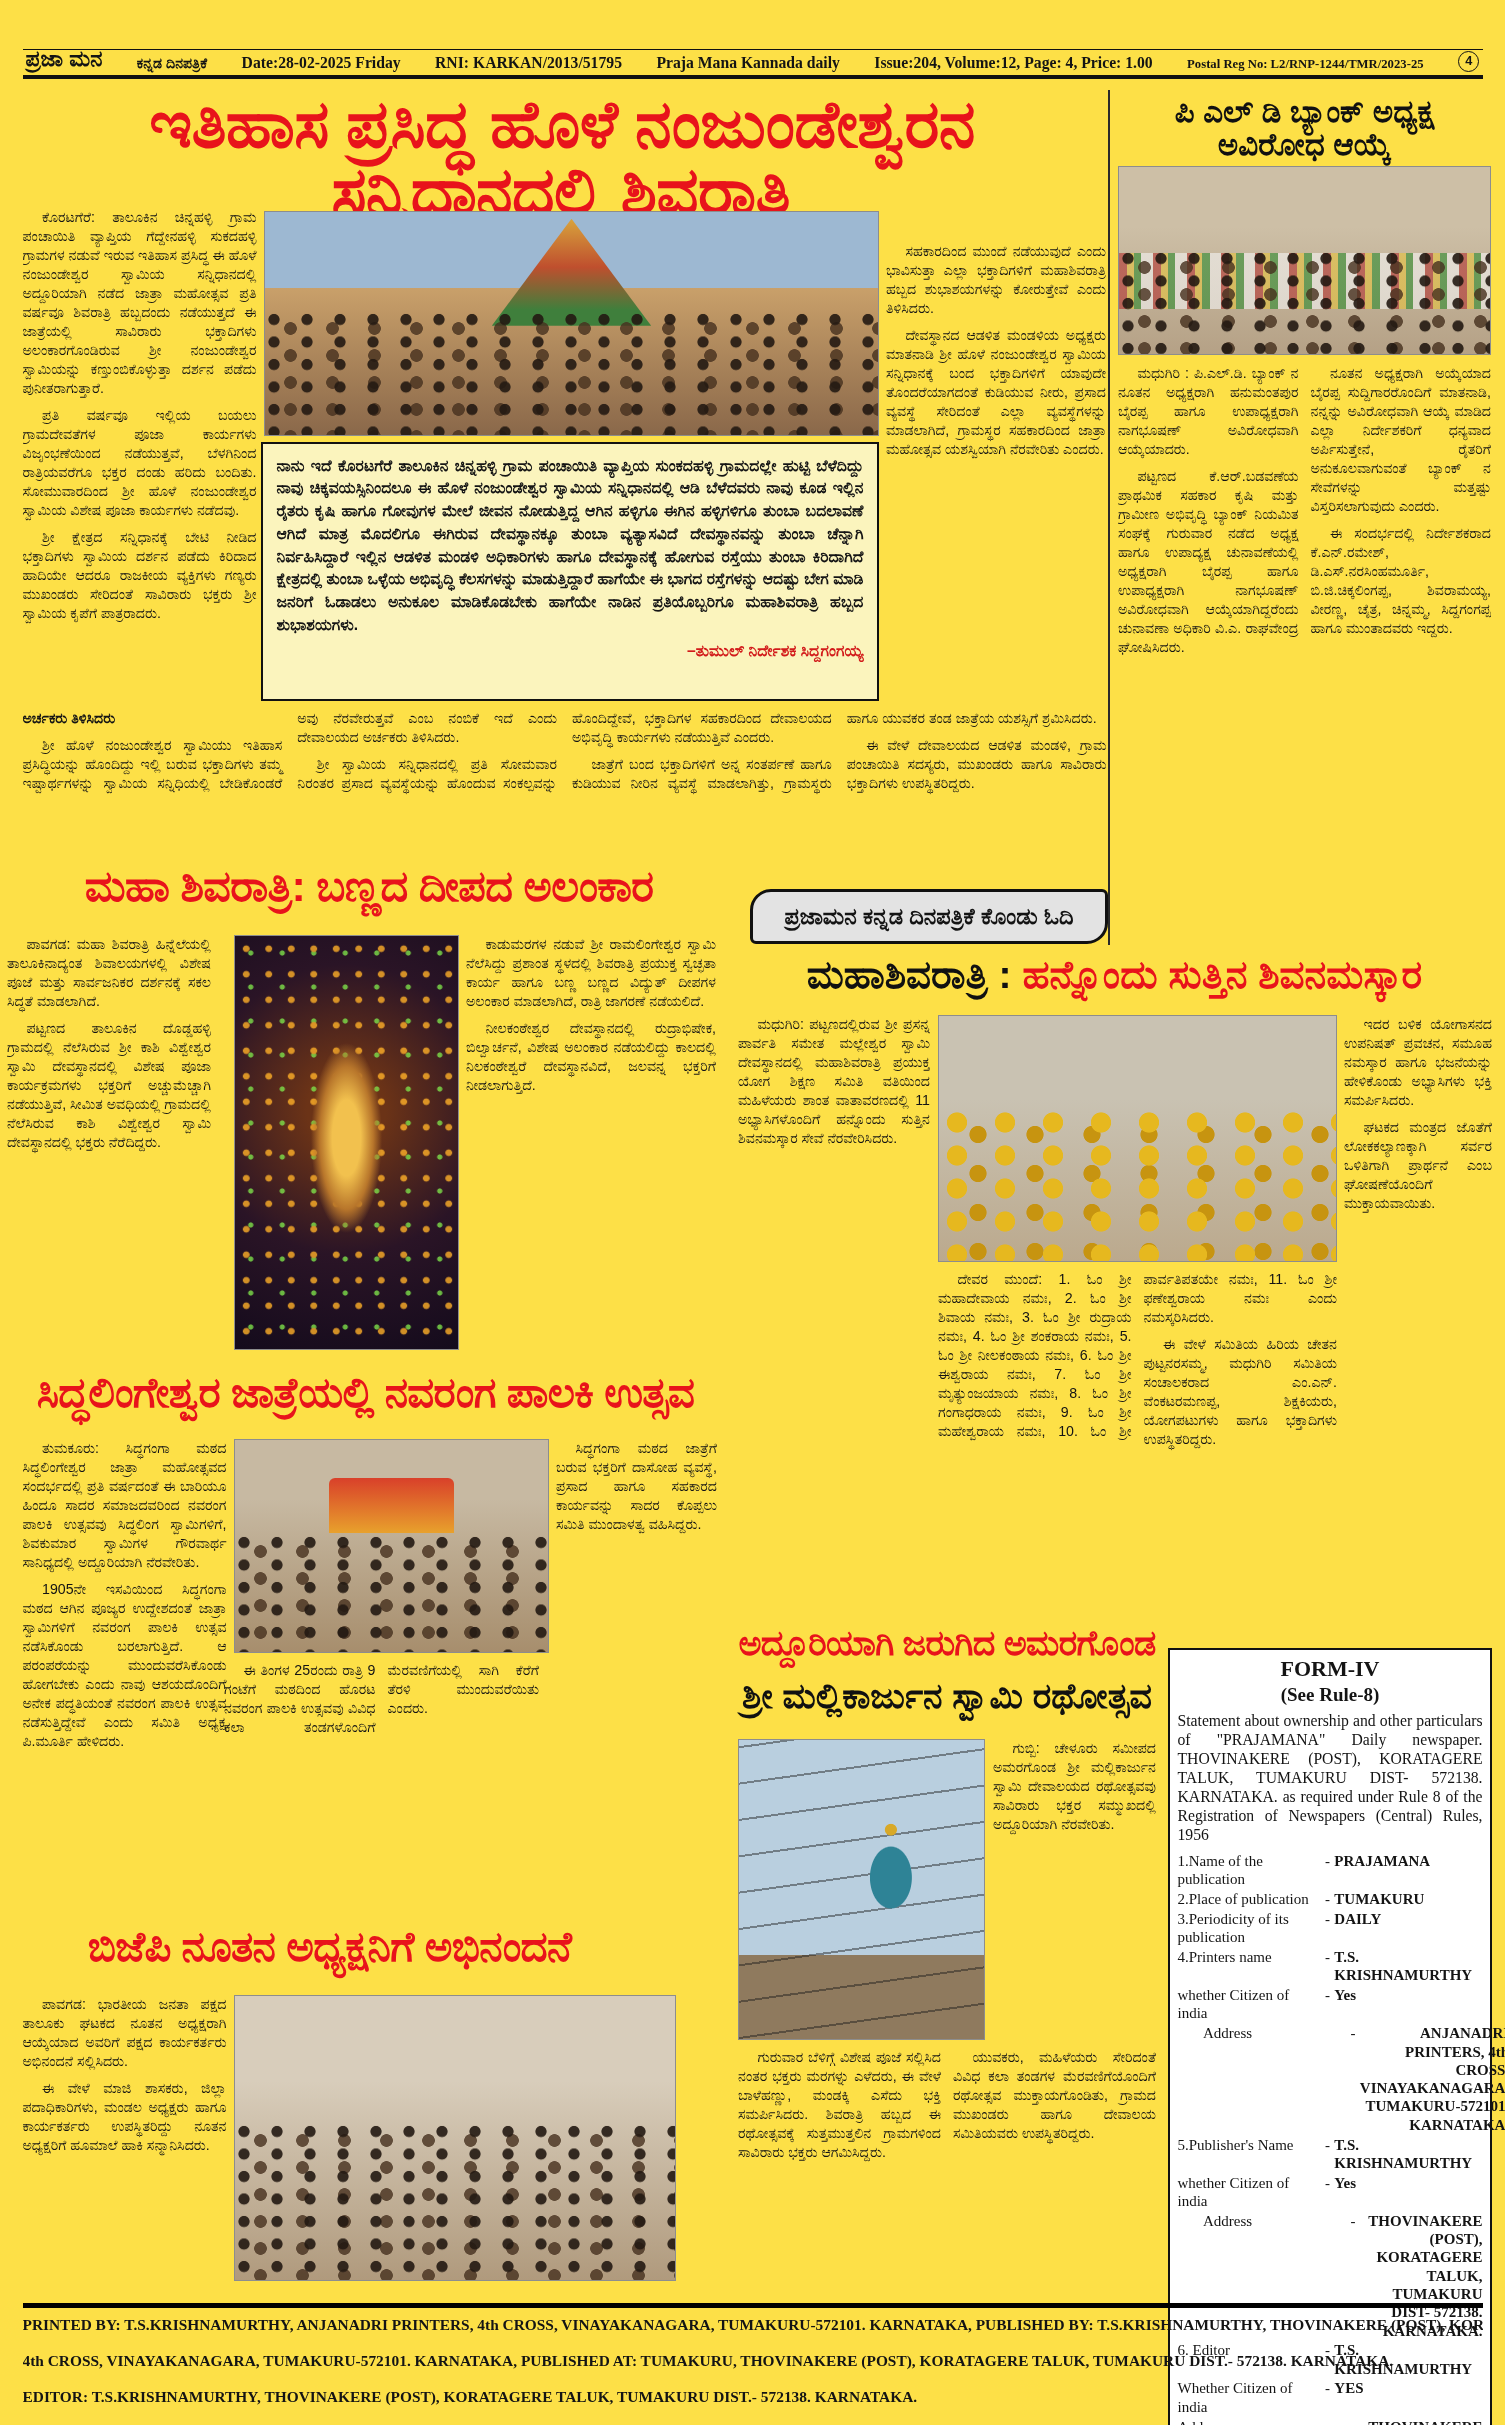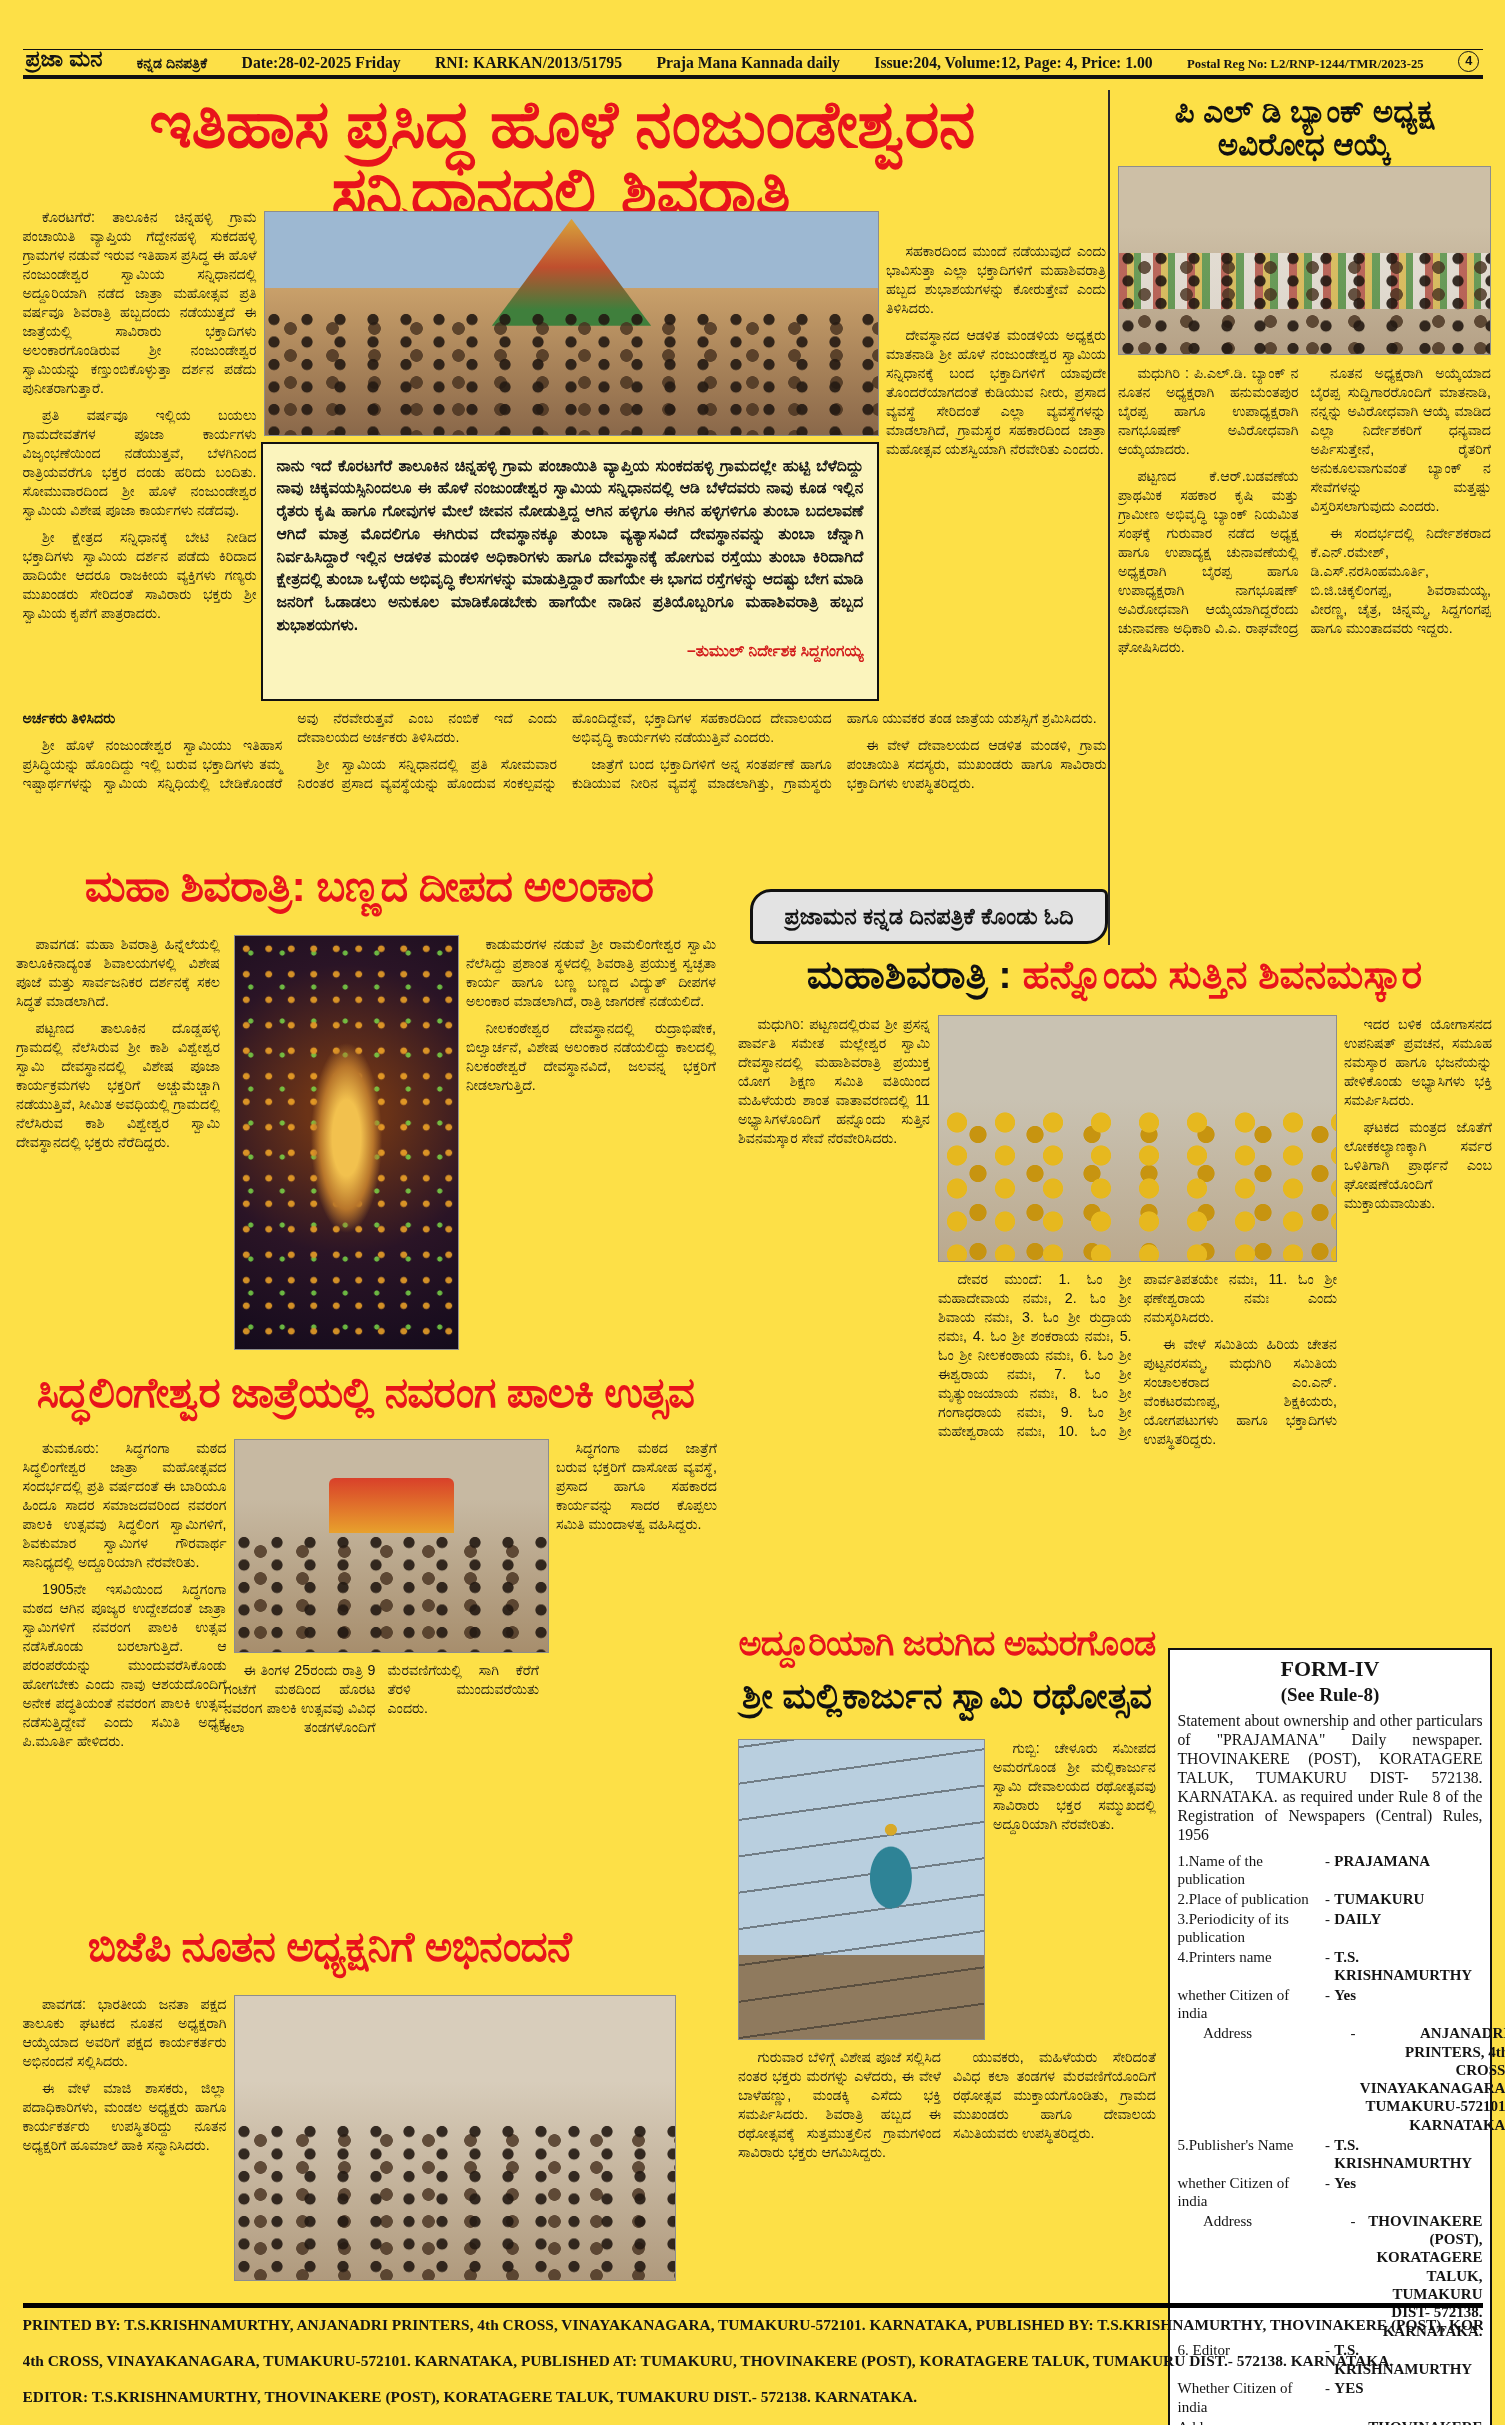--- a/index.html
+++ b/index.html
@@ -133,21 +133,21 @@
 
   <div class="abs body-col four-col" style="left:22.5px;top:709px;width:1084px;height:147px;">
     <p class="subhead">ಅರ್ಚಕರು ತಿಳಿಸಿದರು</p>
     <p>ಶ್ರೀ ಹೊಳೆ ನಂಜುಂಡೇಶ್ವರ ಸ್ವಾಮಿಯು ಇತಿಹಾಸ ಪ್ರಸಿದ್ಧಿಯನ್ನು ಹೊಂದಿದ್ದು ಇಲ್ಲಿ ಬರುವ ಭಕ್ತಾದಿಗಳು ತಮ್ಮ ಇಷ್ಟಾರ್ಥಗಳನ್ನು ಸ್ವಾಮಿಯ ಸನ್ನಿಧಿಯಲ್ಲಿ ಬೇಡಿಕೊಂಡರೆ ಅವು ನೆರವೇರುತ್ತವೆ ಎಂಬ ನಂಬಿಕೆ ಇದೆ ಎಂದು ದೇವಾಲಯದ ಅರ್ಚಕರು ತಿಳಿಸಿದರು.</p>
     <p>ಶ್ರೀ ಸ್ವಾಮಿಯ ಸನ್ನಿಧಾನದಲ್ಲಿ ಪ್ರತಿ ಸೋಮವಾರ ನಿರಂತರ ಪ್ರಸಾದ ವ್ಯವಸ್ಥೆಯನ್ನು ಹೊಂದುವ ಸಂಕಲ್ಪವನ್ನು ಹೊಂದಿದ್ದೇವೆ, ಭಕ್ತಾದಿಗಳ ಸಹಕಾರದಿಂದ ದೇವಾಲಯದ ಅಭಿವೃದ್ಧಿ ಕಾರ್ಯಗಳು ನಡೆಯುತ್ತಿವೆ ಎಂದರು.</p>
     <p>ಜಾತ್ರೆಗೆ ಬಂದ ಭಕ್ತಾದಿಗಳಿಗೆ ಅನ್ನ ಸಂತರ್ಪಣೆ ಹಾಗೂ ಕುಡಿಯುವ ನೀರಿನ ವ್ಯವಸ್ಥೆ ಮಾಡಲಾಗಿತ್ತು, ಗ್ರಾಮಸ್ಥರು ಹಾಗೂ ಯುವಕರ ತಂಡ ಜಾತ್ರೆಯ ಯಶಸ್ಸಿಗೆ ಶ್ರಮಿಸಿದರು.</p>
     <p>ಈ ವೇಳೆ ದೇವಾಲಯದ ಆಡಳಿತ ಮಂಡಳಿ, ಗ್ರಾಮ ಪಂಚಾಯಿತಿ ಸದಸ್ಯರು, ಮುಖಂಡರು ಹಾಗೂ ಸಾವಿರಾರು ಭಕ್ತಾದಿಗಳು ಉಪಸ್ಥಿತರಿದ್ದರು.</p>
   </div>
 
   <div class="abs hl-red" style="left:22.5px;top:865px;width:693px;font-size:43px;">ಮಹಾ ಶಿವರಾತ್ರಿ: ಬಣ್ಣದ ದೀಪದ ಅಲಂಕಾರ</div>
-  <div class="abs body-col" style="left:16px;top:935px;width:204px;height:417px;">
+  <div class="abs body-col" style="left:7px;top:935px;width:204px;height:417px;">
     <p>ಪಾವಗಡ: ಮಹಾ ಶಿವರಾತ್ರಿ ಹಿನ್ನೆಲೆಯಲ್ಲಿ ತಾಲೂಕಿನಾದ್ಯಂತ ಶಿವಾಲಯಗಳಲ್ಲಿ ವಿಶೇಷ ಪೂಜೆ ಮತ್ತು ಸಾರ್ವಜನಿಕರ ದರ್ಶನಕ್ಕೆ ಸಕಲ ಸಿದ್ಧತೆ ಮಾಡಲಾಗಿದೆ.</p>
     <p>ಪಟ್ಟಣದ ತಾಲೂಕಿನ ದೊಡ್ಡಹಳ್ಳಿ ಗ್ರಾಮದಲ್ಲಿ ನೆಲೆಸಿರುವ ಶ್ರೀ ಕಾಶಿ ವಿಶ್ವೇಶ್ವರ ಸ್ವಾಮಿ ದೇವಸ್ಥಾನದಲ್ಲಿ ವಿಶೇಷ ಪೂಜಾ ಕಾರ್ಯಕ್ರಮಗಳು ಭಕ್ತರಿಗೆ ಅಚ್ಚುಮೆಚ್ಚಾಗಿ ನಡೆಯುತ್ತಿವೆ, ಸೀಮಿತ ಅವಧಿಯಲ್ಲಿ ಗ್ರಾಮದಲ್ಲಿ ನೆಲೆಸಿರುವ ಕಾಶಿ ವಿಶ್ವೇಶ್ವರ ಸ್ವಾಮಿ ದೇವಸ್ಥಾನದಲ್ಲಿ ಭಕ್ತರು ನೆರೆದಿದ್ದರು.</p>
   </div>
   <div class="photo ph-deity" style="left:234px;top:935px;width:225px;height:415px;"></div>
   <div class="abs body-col" style="left:466px;top:935px;width:250px;height:417px;">
     <p>ಕಾಡುಮರಗಳ ನಡುವೆ ಶ್ರೀ ರಾಮಲಿಂಗೇಶ್ವರ ಸ್ವಾಮಿ ನೆಲೆಸಿದ್ದು ಪ್ರಶಾಂತ ಸ್ಥಳದಲ್ಲಿ ಶಿವರಾತ್ರಿ ಪ್ರಯುಕ್ತ ಸ್ವಚ್ಛತಾ ಕಾರ್ಯ ಹಾಗೂ ಬಣ್ಣ ಬಣ್ಣದ ವಿದ್ಯುತ್ ದೀಪಗಳ ಅಲಂಕಾರ ಮಾಡಲಾಗಿದೆ, ರಾತ್ರಿ ಜಾಗರಣೆ ನಡೆಯಲಿದೆ.</p>
     <p>ನೀಲಕಂಠೇಶ್ವರ ದೇವಸ್ಥಾನದಲ್ಲಿ ರುದ್ರಾಭಿಷೇಕ, ಬಿಲ್ವಾರ್ಚನೆ, ವಿಶೇಷ ಅಲಂಕಾರ ನಡೆಯಲಿದ್ದು ಕಾಲದಲ್ಲಿ ನಿಲಕಂಠೇಶ್ವರೆ ದೇವಸ್ಥಾನವಿದೆ, ಜಲವನ್ನ ಭಕ್ತರಿಗೆ ನೀಡಲಾಗುತ್ತಿದೆ.</p>
   </div>
 
   <div class="banner abs" style="left:750px;top:889px;width:358px;height:55px;">

